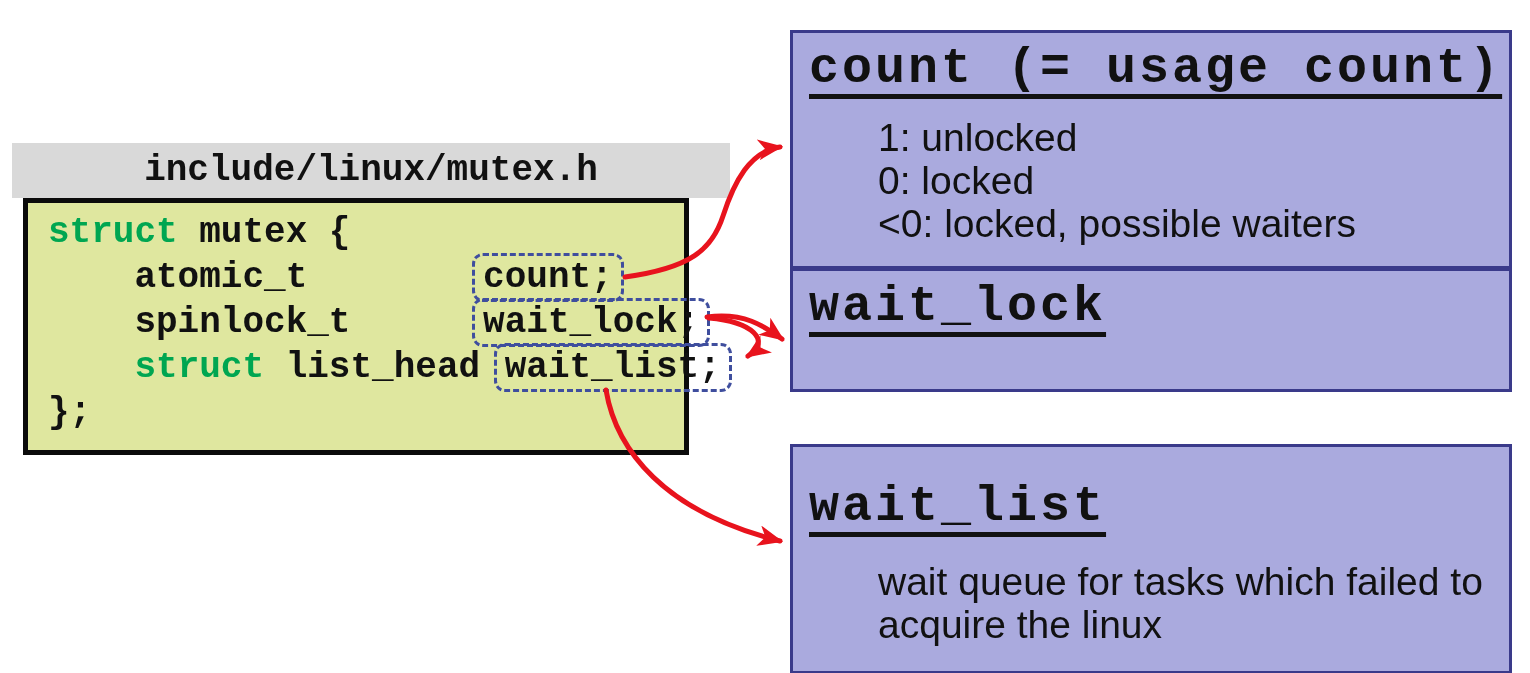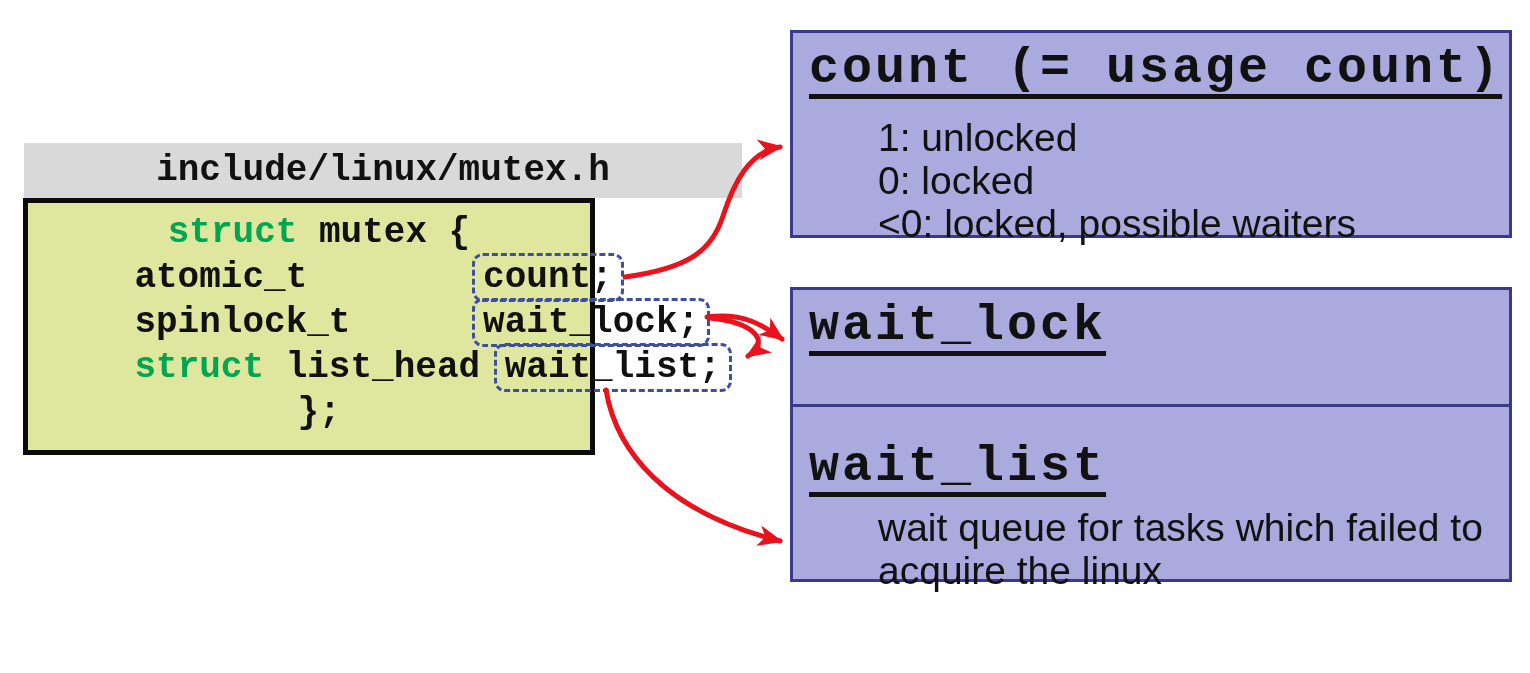--- a/index.html
+++ b/index.html
@@ -5,47 +5,47 @@
   :root{
     --yellow:#dfe79f; --gray:#d9d9d9; --purple:#aaaade; --purple-border:#3a3a8a;
     --dash:#3f4e9e; --red:#e8131d; --green:#00a651; --ink:#111111;
   }
   *{box-sizing:border-box;}
   html,body{margin:0;padding:0;background:#ffffff;}
   .canvas{position:relative;width:1530px;height:673px;background:#ffffff;overflow:hidden;
           font-family:"Liberation Sans","DejaVu Sans",sans-serif;color:var(--ink);}
 
   
-  .file-header{position:absolute;left:24px;top:143px;width:718px;height:55px;background:var(--gray);
+  .file-header{position:absolute;left:12px;top:143px;width:718px;height:55px;background:var(--gray);
     display:flex;align-items:center;justify-content:center;}
   .file-header .path{font-family:"Liberation Mono","DejaVu Sans Mono",monospace;font-weight:bold;
     font-size:36px;color:var(--ink);}
 
-  .code-box{position:absolute;left:23px;top:198px;width:572px;height:257px;background:var(--yellow);
-    border:5px solid #0b0b0b;text-align:center;}
+  .code-box{position:absolute;left:23px;top:198px;width:666px;height:257px;background:var(--yellow);
+    border:5px solid #0b0b0b;}
   .code-listing{margin:0;padding:7px 0 0 20px;font-family:"Liberation Mono","DejaVu Sans Mono",monospace;
     font-weight:bold;font-size:36px;line-height:45px;color:var(--ink);white-space:pre;}
   .code-line{white-space:pre;}
   .kw{color:var(--green);}
   .field{border:3px dashed var(--dash);border-radius:11px;padding:1px 8px;margin:-1px -8px;}
 
   
   .note-box{position:absolute;left:790px;width:722px;background:var(--purple);
     border:3px solid var(--purple-border);}
-  .note-box.n0{top:30px;height:208px;}
-  .note-box.n1{top:287px;height:124px;}
-  .note-box.n2{top:404px;height:178px;}
+  .note-box.n0{top:30px;height:239px;}
+  .note-box.n1{top:268px;height:124px;}
+  .note-box.n2{top:444px;height:230px;}
   .note-title{display:inline-block;margin:10px 0 0 16px;
     font-family:"Liberation Mono","DejaVu Sans Mono",monospace;font-weight:bold;font-size:50px;
     line-height:1.02;letter-spacing:3px;color:var(--ink);
     text-decoration:underline;text-decoration-thickness:5px;text-underline-offset:12px;}
   .note-box.n2 .note-title{margin-top:34px;}
   .note-body{margin:22px 0 0 85px;font-size:39px;line-height:43px;color:var(--ink);}
   .note-box.n1 .note-body{margin-top:16px;}
-  .note-box.n2 .note-body{margin-top:14px;}
+  .note-box.n2 .note-body{margin-top:28px;}
 
   
   svg.overlay{position:absolute;left:0;top:0;width:1530px;height:673px;pointer-events:none;}
   .arrow{fill:none;stroke:var(--red);stroke-width:5px;stroke-linecap:round;}
 </style>
 </head>
 <body>
 
 <div class="canvas">
 

